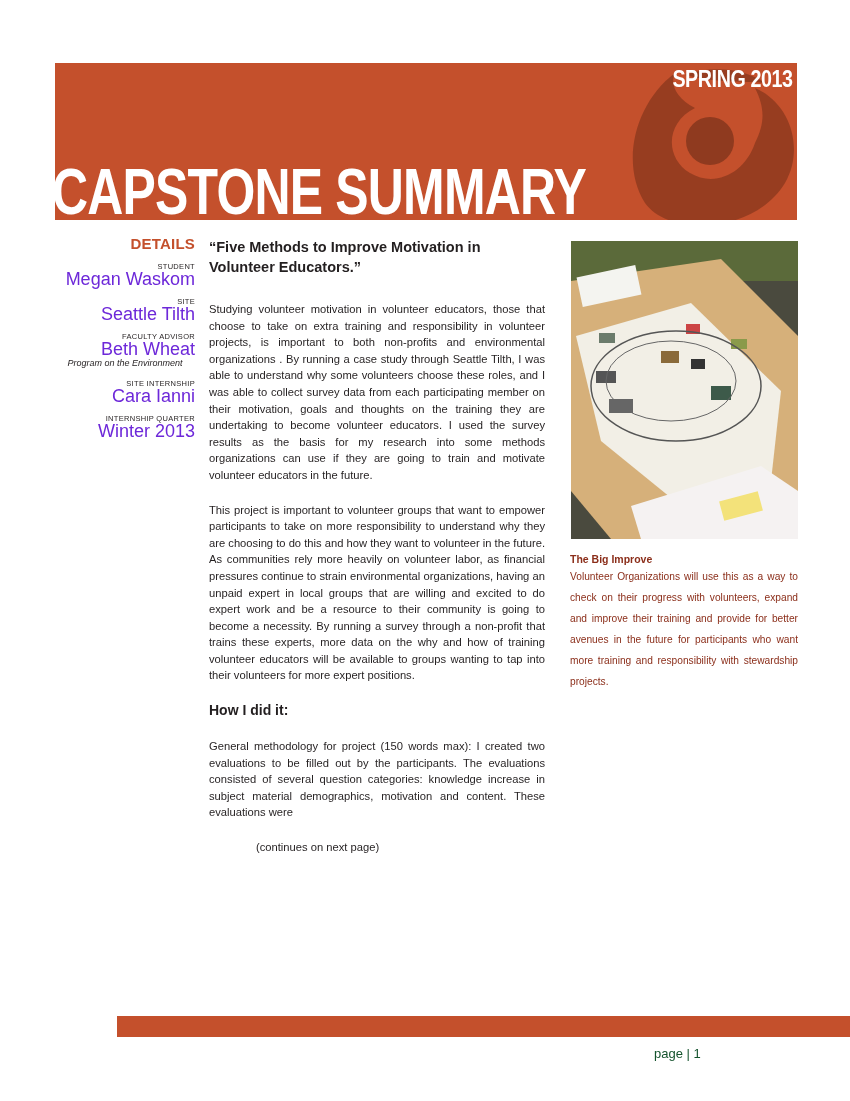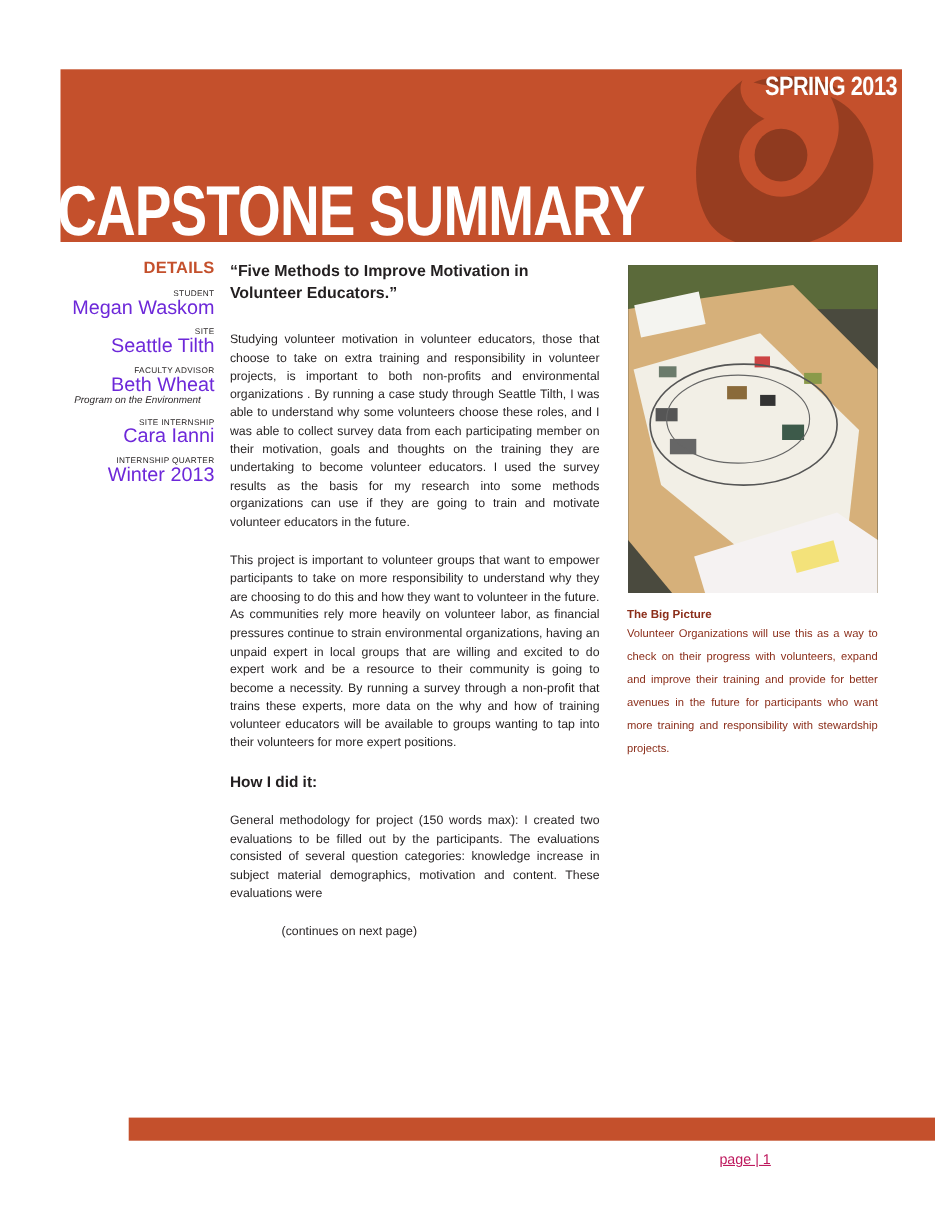--- a/index.html
+++ b/index.html
@@ -4,21 +4,21 @@
 <style>
   html, body { margin: 0; padding: 0; }
   body {
     width: 850px; height: 1101px; position: relative; overflow: hidden;
     background: #ffffff;
     font-family: "Liberation Sans", "DejaVu Sans", sans-serif;
     color: #231f20;
   }
   .banner {
     position: absolute; left: 55px; top: 63px; width: 742px; height: 157px;
-    background: #c4502c; overflow: hidden; padding-left: 23px;
+    background: #c4502c; overflow: hidden;
   }
   .banner svg.logo { position: absolute; left: 560px; top: 0; width: 182px; height: 157px; }
   .season {
     position: absolute; right: 4px; top: 2px;
     font-family: "Liberation Sans", sans-serif; font-weight: bold;
     font-size: 24px; color: #ffffff; letter-spacing: -0.5px;
     transform: scaleX(0.82); transform-origin: right top;
   }
   .title {
     position: absolute; left: 52px; top: 160px;
@@ -54,21 +54,21 @@
     background: #3a3a33; overflow: hidden;
   }
   .caption { position: absolute; left: 570px; top: 552px; width: 228px; color: #8b2e1a; }
   .caption .cap-title { font-weight: bold; font-size: 10.5px; line-height: 14px; }
   .caption .cap-text { font-size: 10.2px; line-height: 21px; text-align: justify; }
 
   .footer-bar {
     position: absolute; left: 117px; top: 1016px; width: 733px; height: 21px; background: #c4502c;
   }
   .page-num {
-    position: absolute; left: 654px; top: 1046px; font-size: 13px; color: #be185d; text-decoration: underline;
+    position: absolute; left: 654px; top: 1046px; font-size: 13px; color: #14532d;
   }
 </style>
 </head>
 <body>
 
 <div class="banner">
   <svg class="logo" viewBox="0 0 182 157">
     <path d="M 60 10 C 20 40, 5 100, 30 140 C 55 175, 140 170, 170 120 C 190 85, 175 40, 140 25 C 150 45, 150 60, 140 80 C 130 110, 100 125, 75 110 C 50 95, 50 60, 80 45 C 60 35, 55 20, 60 10 Z" fill="#8f3a1f" opacity="0.85"></path>
     <circle cx="95" cy="78" r="24" fill="#8f3a1f"></circle>
     <path d="M 70 12 C 95 2, 130 5, 150 20 C 130 18, 100 20, 70 12 Z" fill="#8f3a1f" opacity="0.85"></path>
@@ -128,18 +128,18 @@
       <rect x="160" y="98" width="16" height="10" fill="#8a9a4a"></rect>
     </g>
     <ellipse cx="105" cy="145" rx="85" ry="55" fill="none" stroke="#555" stroke-width="1.5"></ellipse>
     <ellipse cx="100" cy="140" rx="65" ry="40" fill="none" stroke="#666" stroke-width="1"></ellipse>
     <polygon points="60,265 190,225 227,250 227,298 70,298" fill="#f5f2f2"></polygon>
     <rect x="150" y="255" width="40" height="20" fill="#f3e27a" transform="rotate(-15 170 265)"></rect>
   </svg>
 </div>
 
 <div class="caption">
-  <div class="cap-title">The Big Picture</div>
+  <div class="cap-title">The Big Improve</div>
   <div class="cap-text">Volunteer Organizations will use this as a way to check on their progress with volunteers, expand and improve their training and provide for better avenues in the future for participants who want more training and responsibility with stewardship projects.</div>
 </div>
 
 <div class="footer-bar"></div>
 <div class="page-num">page | 1</div>
 
 </body></html>

